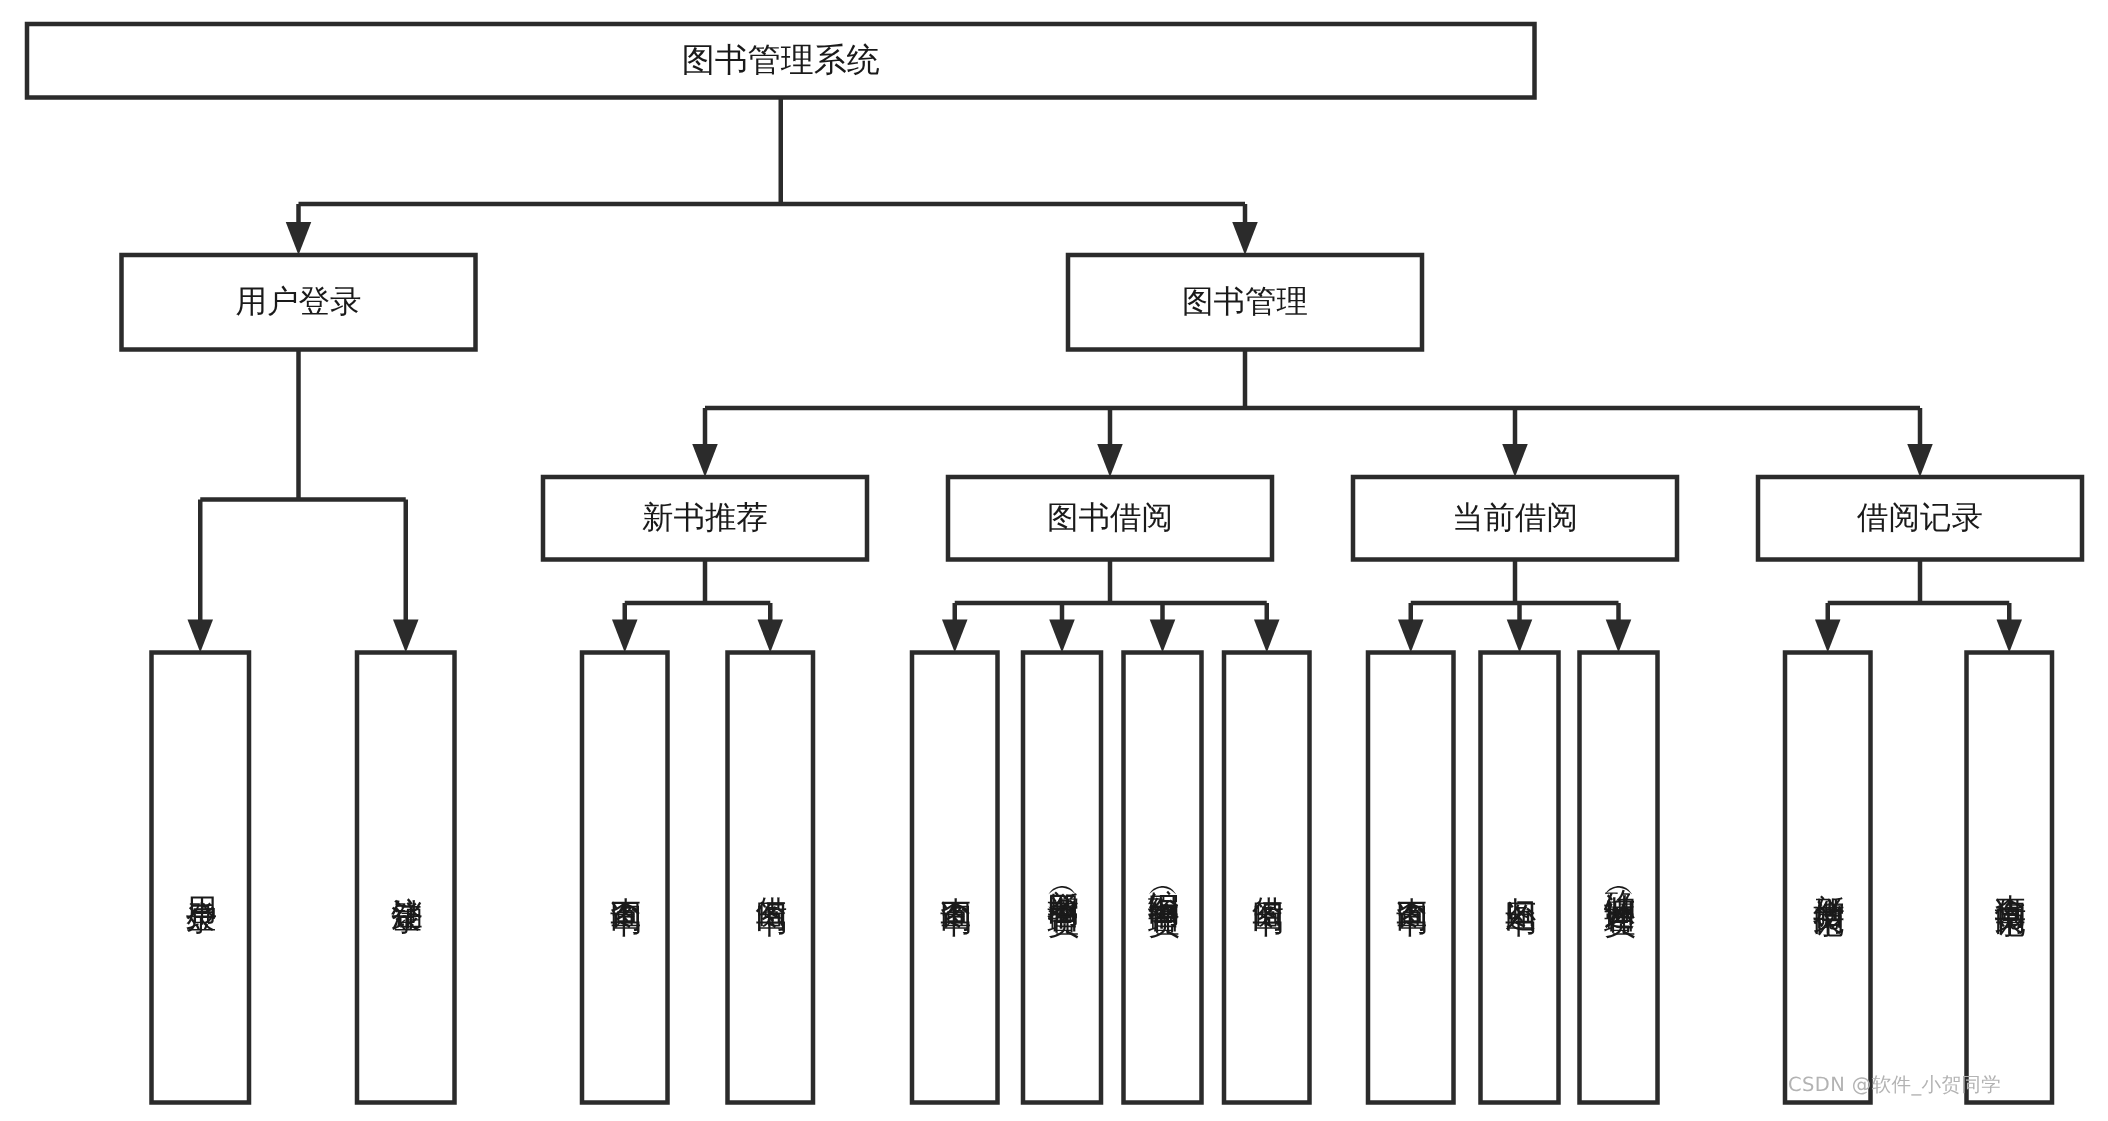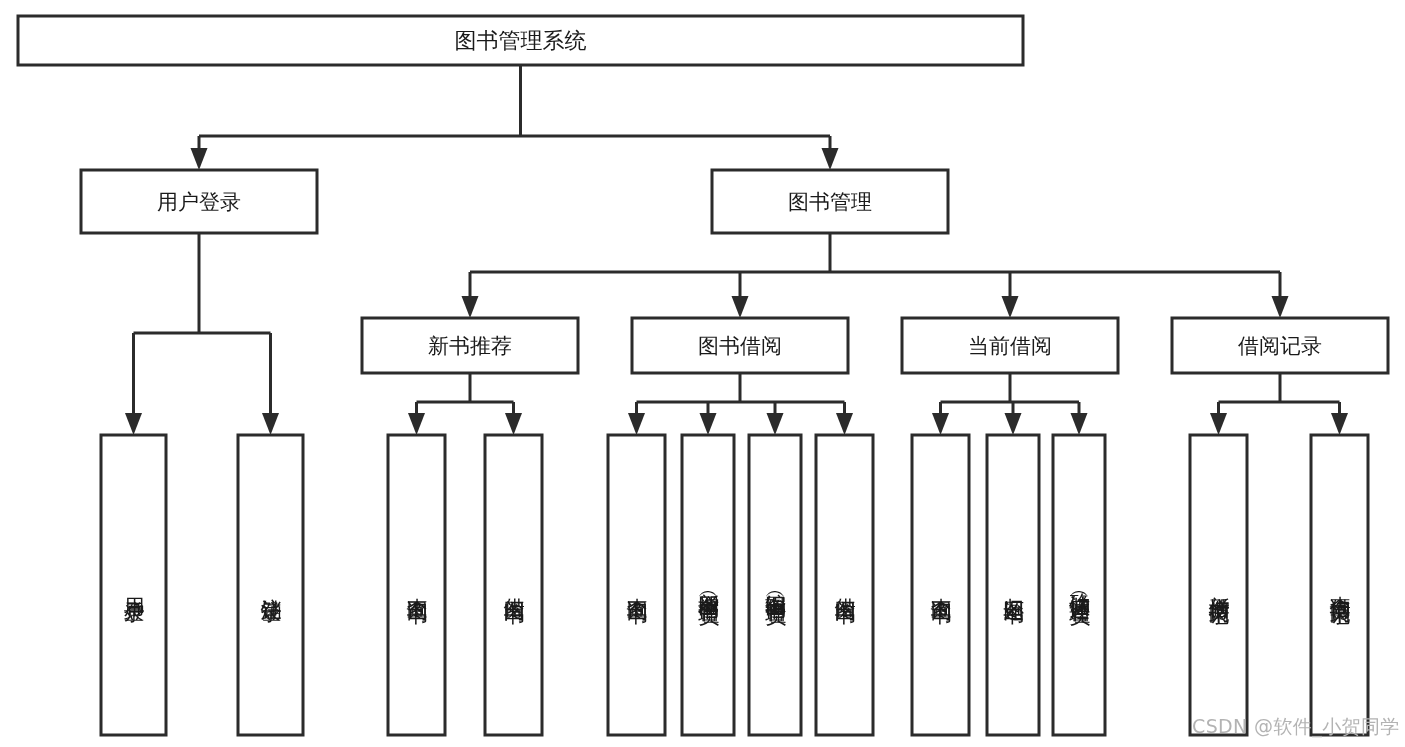--- a/index.html
+++ b/index.html
@@ -70,21 +70,21 @@
     line-height: 1.12;
     letter-spacing: 0.09em;
     color: #1a1a1a;
     white-space: nowrap;
     pointer-events: none;
     user-select: none;
   }
   .watermark {
     position: absolute;
     font-family: "DejaVu Sans", "Liberation Sans", sans-serif;
-    font-size: 19px;
+    font-size: 13px;
     color: #b3b3b3;
     white-space: nowrap;
     letter-spacing: 0.02em;
   }
 </style>
 </head>
 <body>
 
 <div id="diagram-root">
   <svg class="diagram-canvas" id="diagram-svg" viewBox="0 0 1405 747" xmlns="http://www.w3.org/2000/svg">

